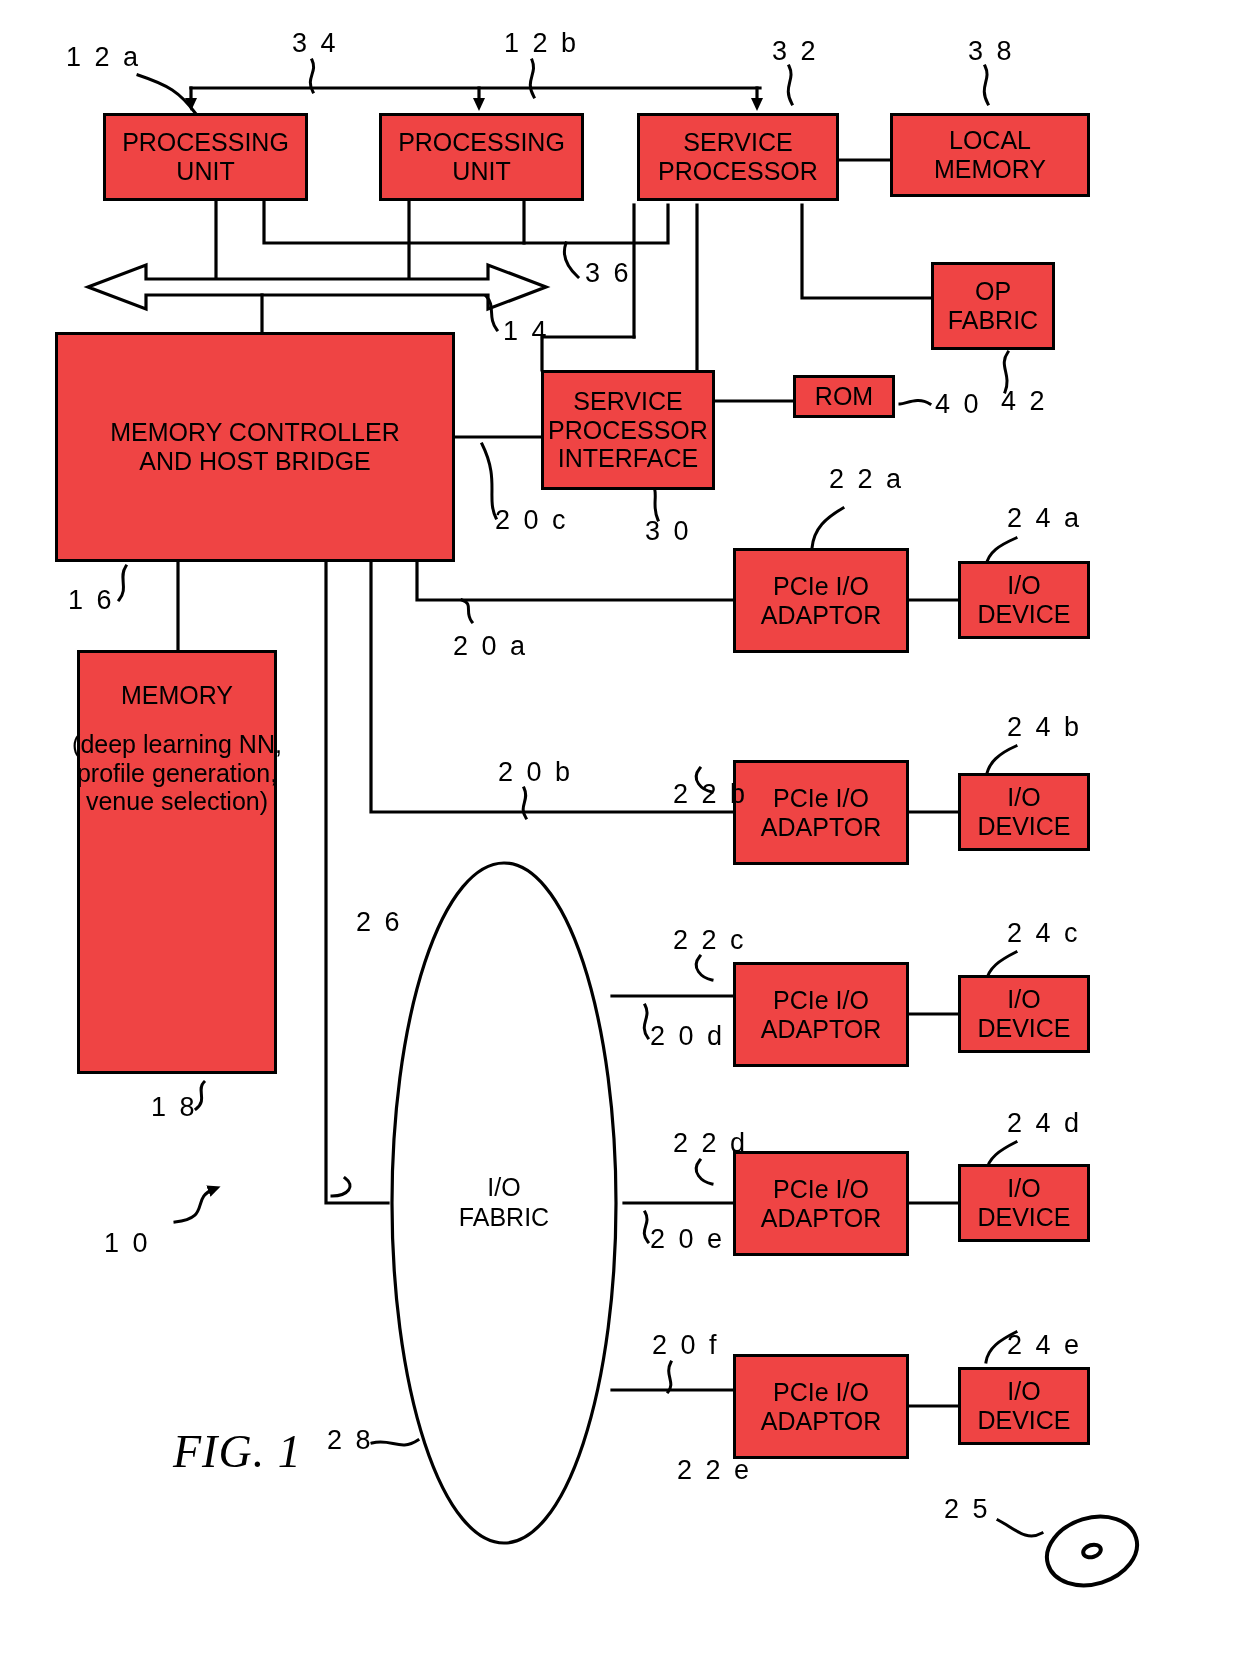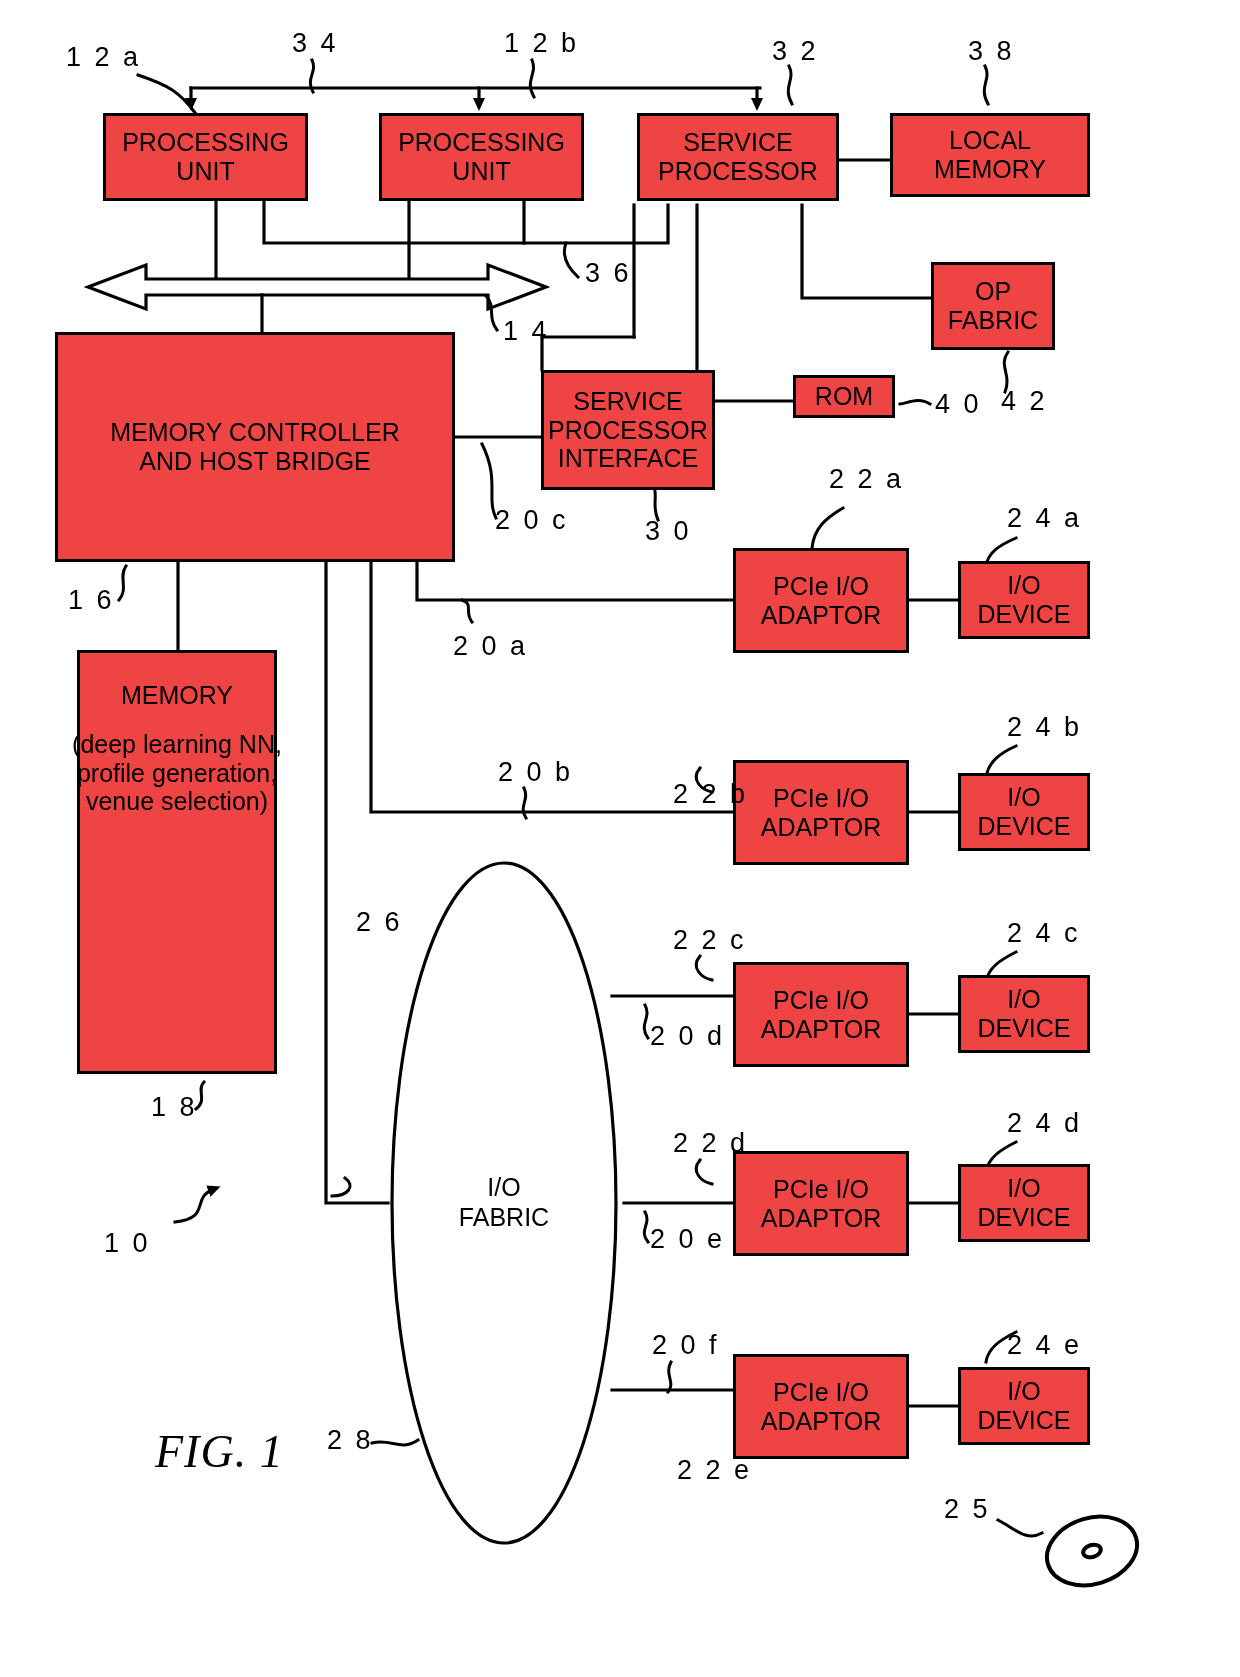--- a/index.html
+++ b/index.html
@@ -50,20 +50,21 @@
   }
   .figlbl {
     position: absolute;
     font-family: "Liberation Serif", serif;
     font-style: italic;
     font-size: 46px;
     letter-spacing: 1px;
     color: #000;
     white-space: nowrap;
     z-index: 8;
+    margin-left: 18px;
   }
   .memline {
     display: block;
     white-space: nowrap;
   }
   .memgap { height: 20px; }
   .fabric-label {
     position: absolute;
     text-align: center;
     font-family: "Liberation Sans", sans-serif;

